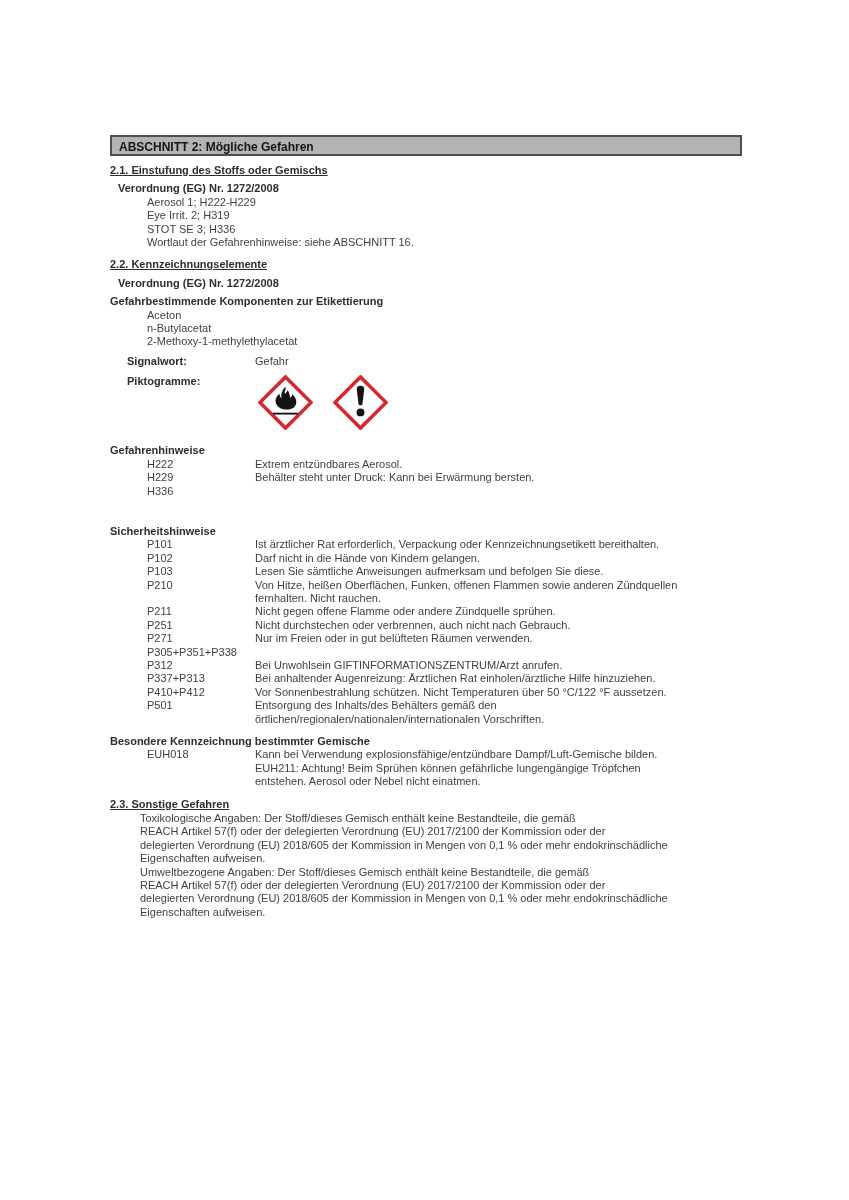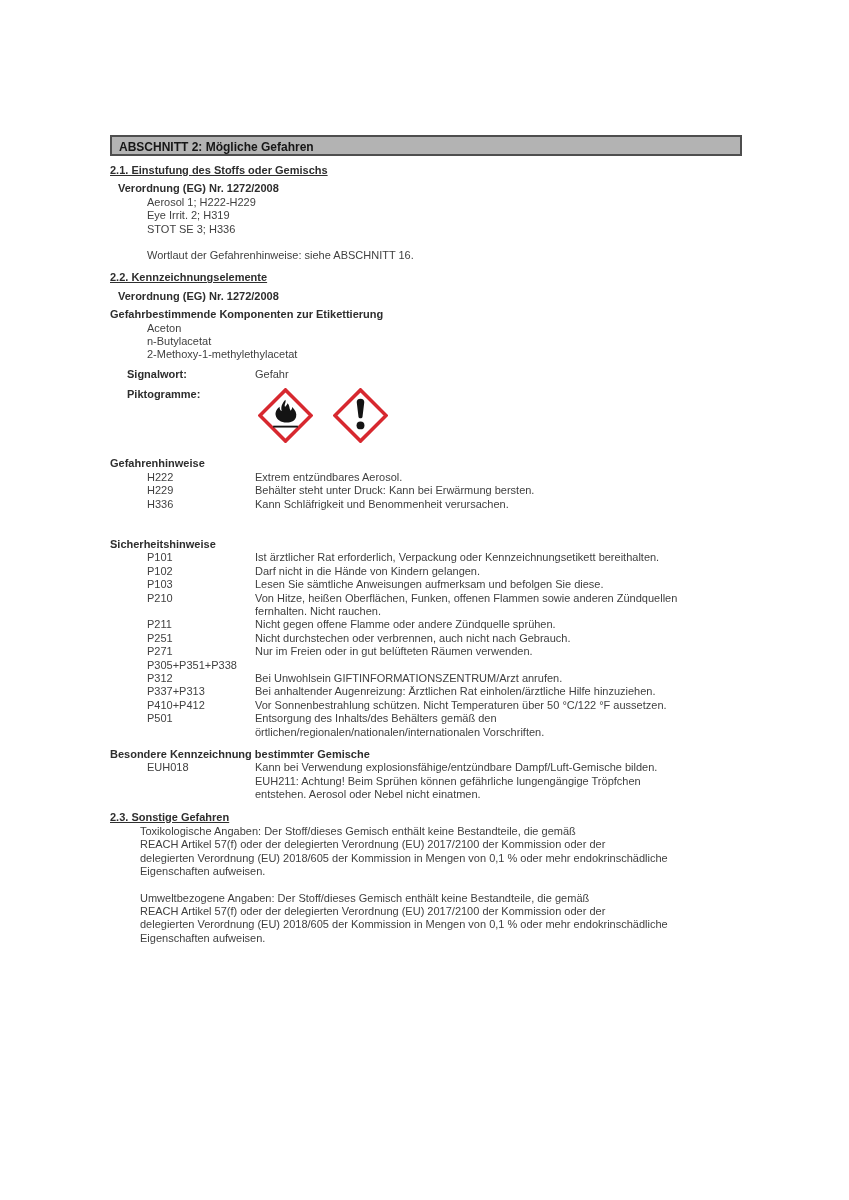--- a/index.html
+++ b/index.html
@@ -36,21 +36,21 @@
 
   .picto-row{display:flex;margin-left:17px;margin-top:7px;}
   .picto-row .kv-label{width:131px;flex:0 0 131px;font-weight:bold;color:#2e2e2e;}
   .picto{width:55px;height:55px;display:block;}
   .picto + .picto{margin-left:20px;}
 
   .para{margin-left:30px;white-space:pre-line;width:600px;}
 
   .mt6{margin-top:6px;}
   .mt9{margin-top:9px;}
-  .mt13{margin-top:13px;}
+  .mt13{}
   .mt14{margin-top:14px;}
   .mt27{margin-top:27px;}
 </style>
 </head>
 <body>
 
 <div class="content">
 
   <div class="section-bar">
     <span class="bar-title">ABSCHNITT 2: Mögliche Gefahren</span>
@@ -105,21 +105,20 @@
   <div class="row">
     <div class="code">H222</div>
     <div class="desc">Extrem entzündbares Aerosol.</div>
   </div>
   <div class="row">
     <div class="code">H229</div>
     <div class="desc">Behälter steht unter Druck: Kann bei Erwärmung bersten.</div>
   </div>
   <div class="row">
     <div class="code">H336</div>
-    <div class="desc">Kann Schläfrigkeit und Benommenheit verursachen.</div>
   </div>
 
   <div class="b ind17 mt27">Sicherheitshinweise</div>
   <div class="row">
     <div class="code">P101</div>
     <div class="desc">Ist ärztlicher Rat erforderlich, Verpackung oder Kennzeichnungsetikett bereithalten.</div>
   </div>
   <div class="row">
     <div class="code">P102</div>
     <div class="desc">Darf nicht in die Hände von Kindern gelangen.</div>

